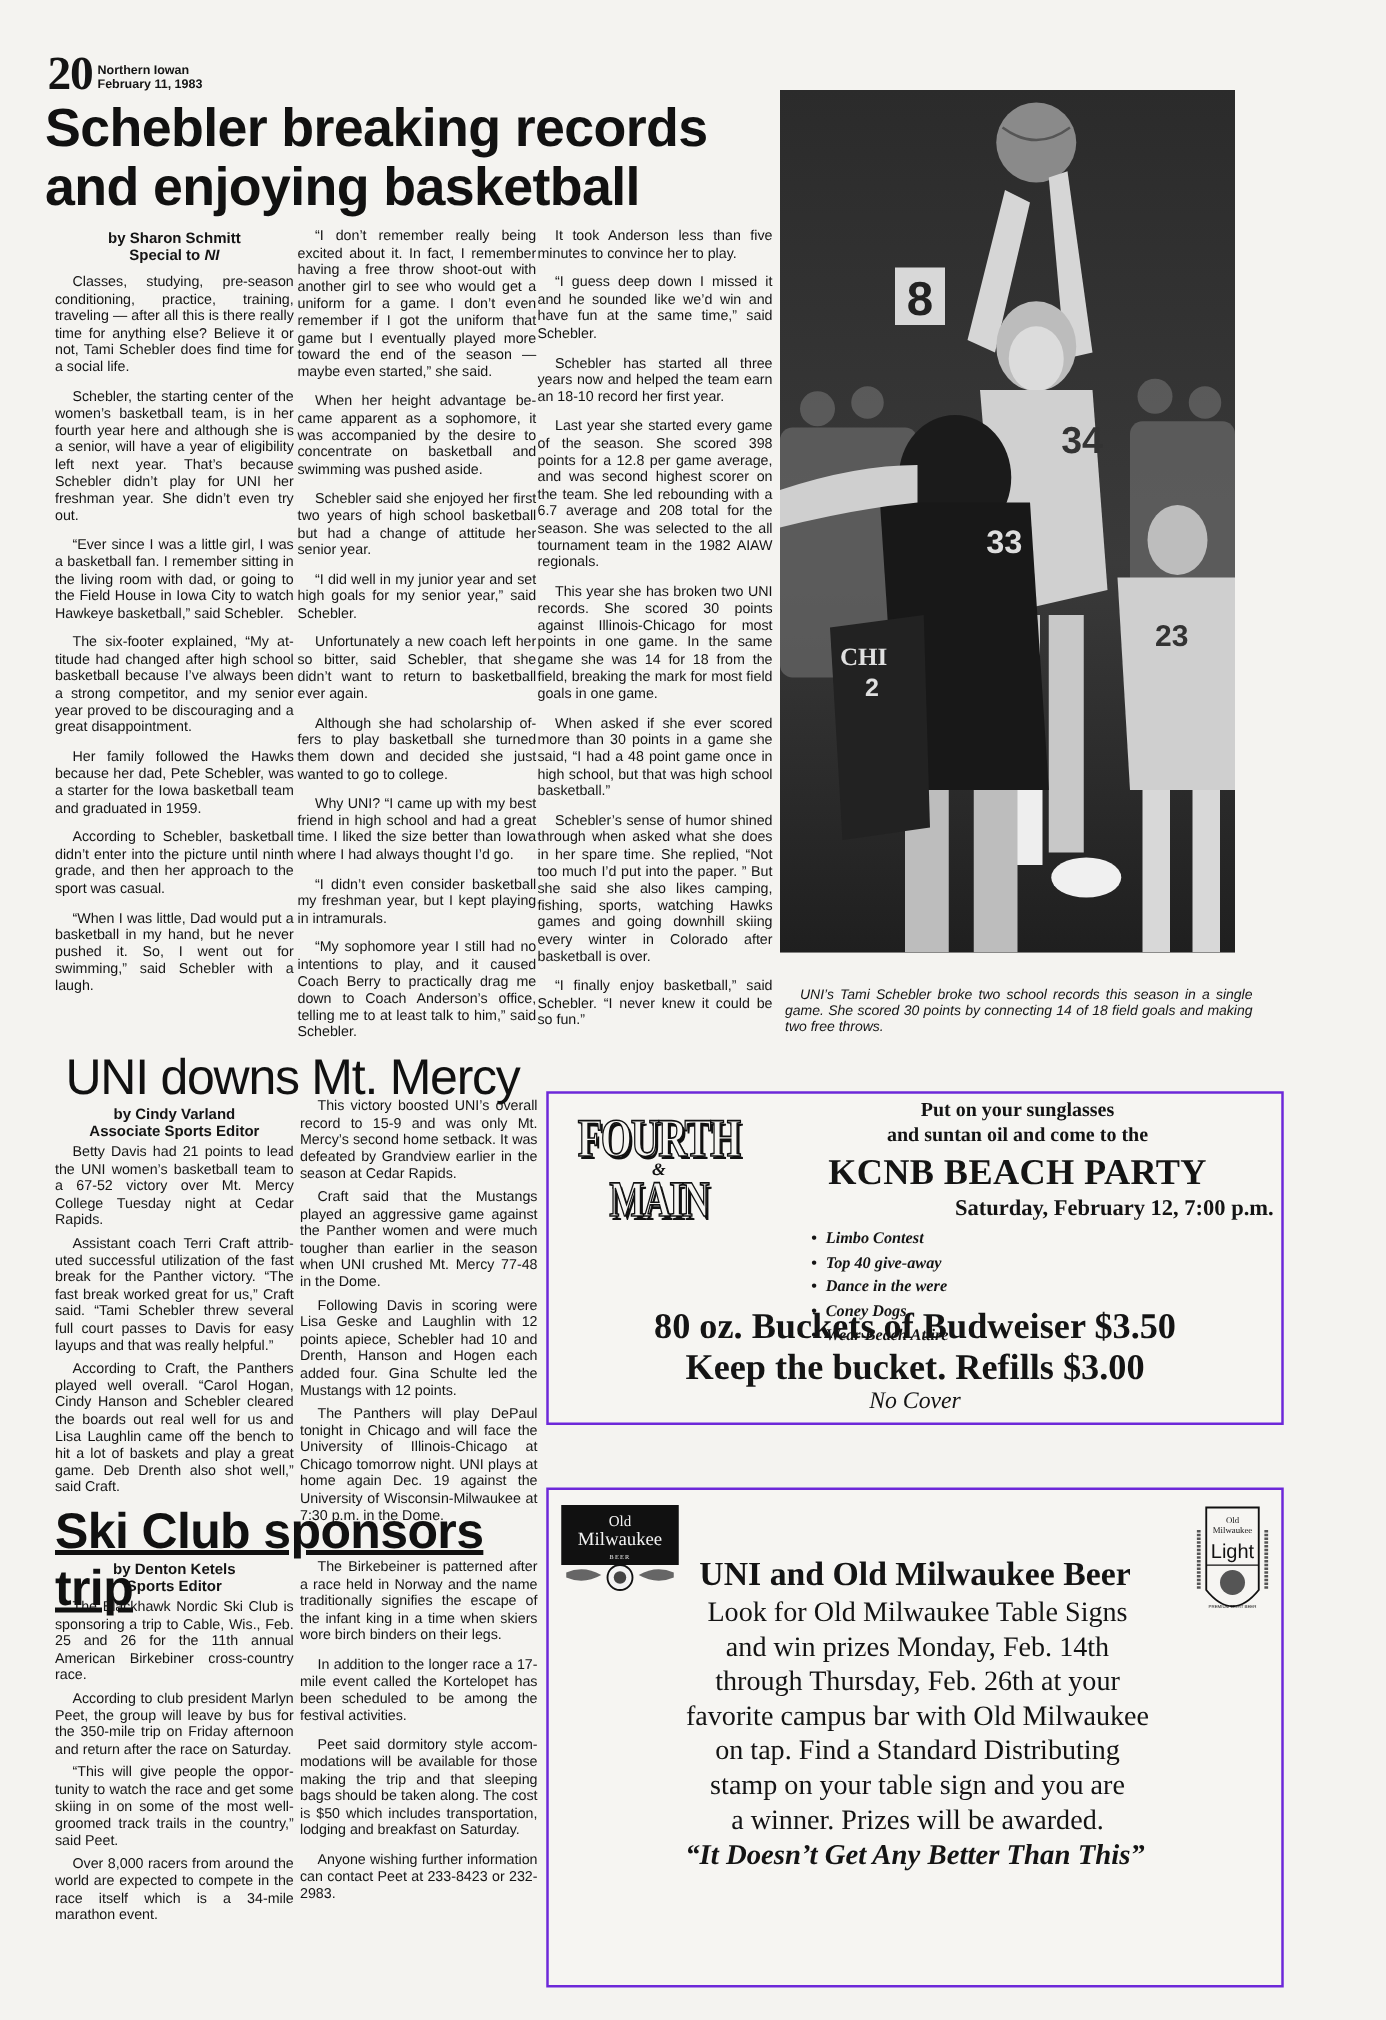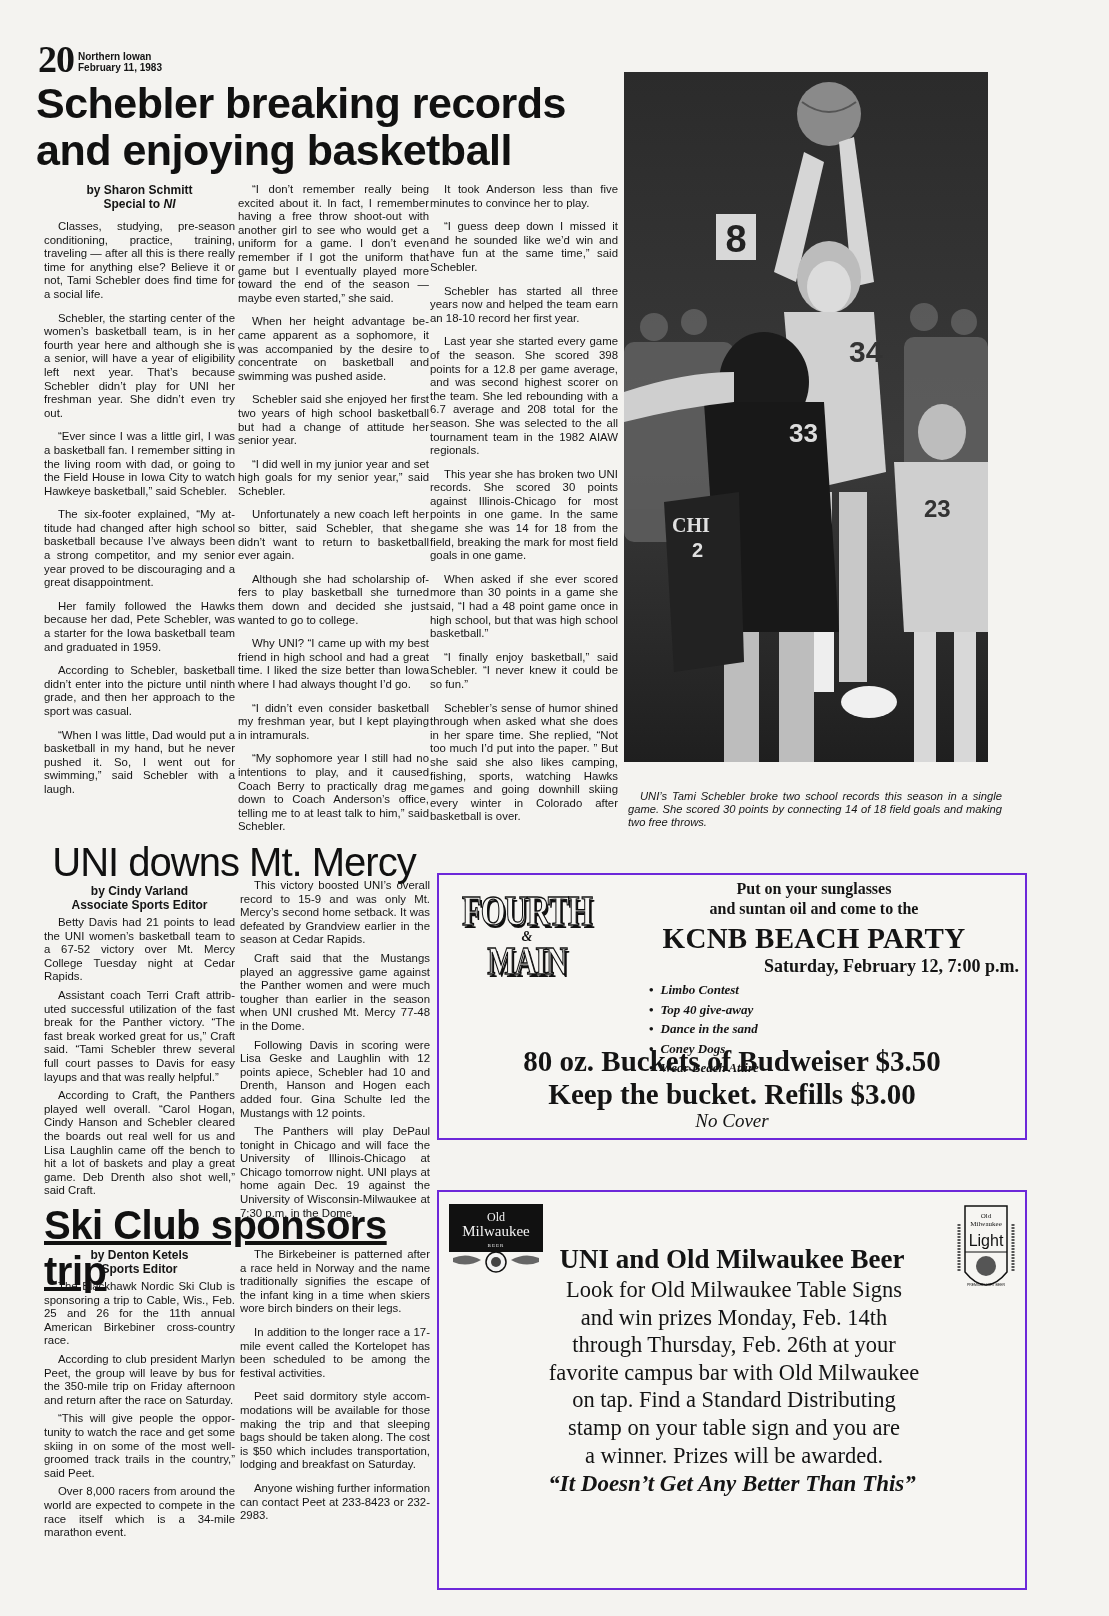--- a/index.html
+++ b/index.html
@@ -94,22 +94,22 @@
   <p>“My sophomore year I still had no intentions to play, and it caused Coach Berry to practically drag me down to Coach Anderson’s office, telling me to at least talk to him,” said Schebler.</p>
 </div>
 
 <div class="col" style="left:430px; top:183px; width:188px;">
   <p>It took Anderson less than five minutes to convince her to play.</p>
   <p>“I guess deep down I missed it and he sounded like we’d win and have fun at the same time,” said Schebler.</p>
   <p>Schebler has started all three years now and helped the team earn an 18-10 record her first year.</p>
   <p>Last year she started every game of the season. She scored 398 points for a 12.8 per game average, and was second highest scorer on the team. She led re­bounding with a 6.7 average and 208 total for the season. She was selected to the all tournament team in the 1982 AIAW regionals.</p>
   <p>This year she has broken two UNI records. She scored 30 points against Illinois-Chicago for most points in one game. In the same game she was 14 for 18 from the field, breaking the mark for most field goals in one game.</p>
   <p>When asked if she ever scored more than 30 points in a game she said, “I had a 48 point game once in high school, but that was high school basketball.”</p>
+  <p>Schebler’s sense of humor shined through when asked what she does in her spare time. She replied, “Not too much I’d put into the paper. ” But she said she also likes camping, fishing, sports, watching Hawks games and going downhill skiing every winter in Col­orado after basketball is over.</p>
   <p>“I finally enjoy basketball,” said Schebler. “I never knew it could be so fun.”</p>
-  <p>Schebler’s sense of humor shined through when asked what she does in her spare time. She replied, “Not too much I’d put into the paper. ” But she said she also likes camping, fishing, sports, watching Hawks games and going downhill skiing every winter in Col­orado after basketball is over.</p>
 </div>
 
 <div class="photo">
   <svg viewBox="0 0 364 690" preserveAspectRatio="none">
     <defs>
       <linearGradient id="bg" x1="0" y1="0" x2="0" y2="1">
         <stop offset="0" stop-color="#2b2b2b"></stop>
         <stop offset="0.55" stop-color="#3a3a3a"></stop>
         <stop offset="1" stop-color="#1f1f1f"></stop>
       </linearGradient>
@@ -210,21 +210,21 @@
     <span class="w2">MAIN</span>
   </div>
   <div class="fm-text">
     <div class="fm-l1">Put on your sunglasses</div>
     <div class="fm-l1">and suntan oil and come to the</div>
     <div class="fm-title">KCNB BEACH PARTY</div>
     <div class="fm-date">Saturday, February 12, 7:00 p.m.</div>
     <ul class="fm-list">
       <li>Limbo Contest</li>
       <li>Top 40 give-away</li>
-      <li>Dance in the sand</li>
+      <li>Dance in the were</li>
       <li>Coney Dogs</li>
       <li>Wear Beach Attire</li>
     </ul>
   </div>
   <div class="fm-big fm-big1">80 oz. Buckets of Budweiser $3.50</div>
   <div class="fm-big fm-big2">Keep the bucket. Refills $3.00</div>
   <div class="fm-big fm-nocover">No Cover</div>
 </div>
 
 <div class="ad ad-milw">

